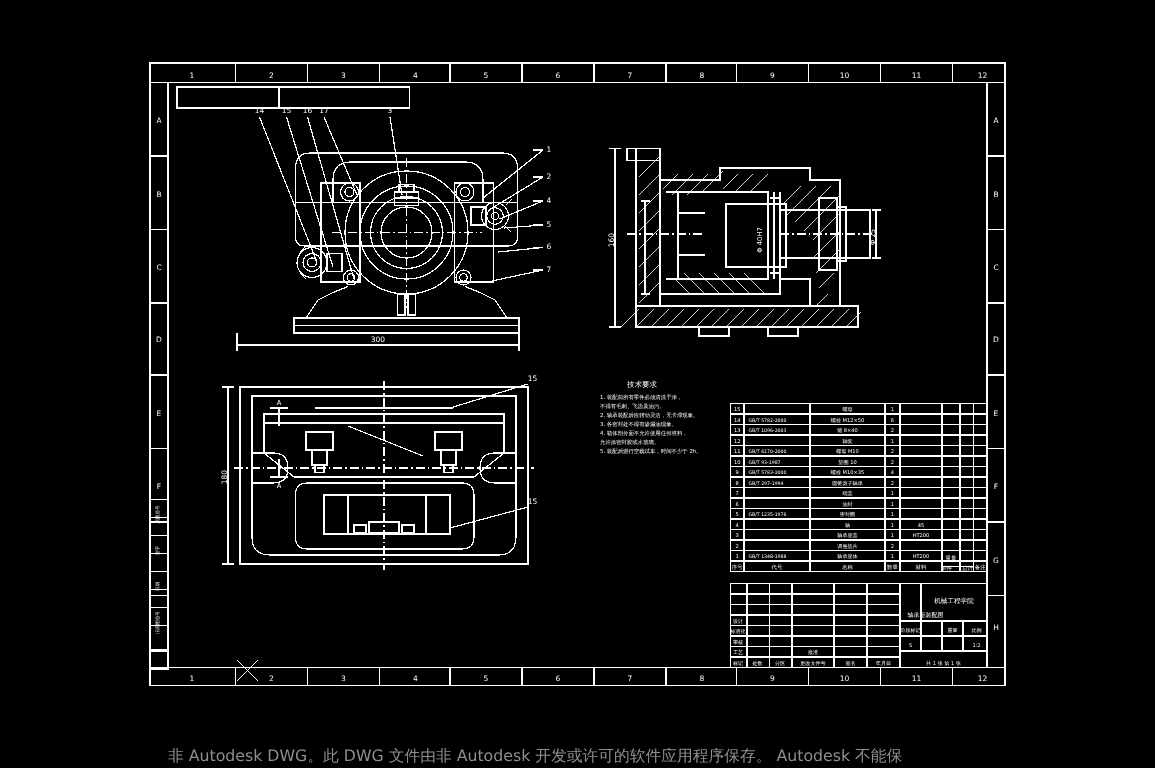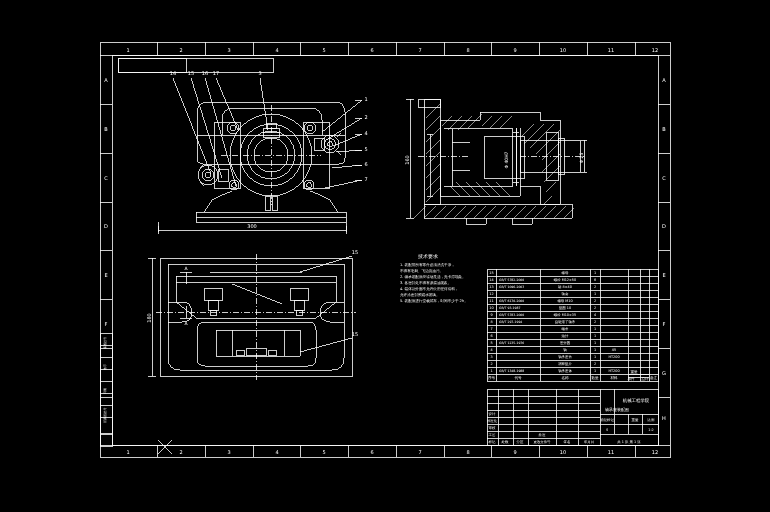--- a/index.html
+++ b/index.html
@@ -593,14 +593,15 @@
     <g font-size="3" text-anchor="middle">
       <text x="106" y="343" transform="rotate(-90 106 343)">底图总号</text>
       <text x="106" y="367" transform="rotate(-90 106 367)">签字</text>
       <text x="106" y="391" transform="rotate(-90 106 391)">日期</text>
       <text x="106" y="415" transform="rotate(-90 106 415)">旧底图总号</text>
     </g>
 
   </g>
 </svg>
 
+<div class="statusbar">非 Autodesk DWG。此 DWG 文件由非 Autodesk 开发或许可的软件应用程序保存。 Autodesk 不能保</div>
 
 </div>
 
 </body></html>

